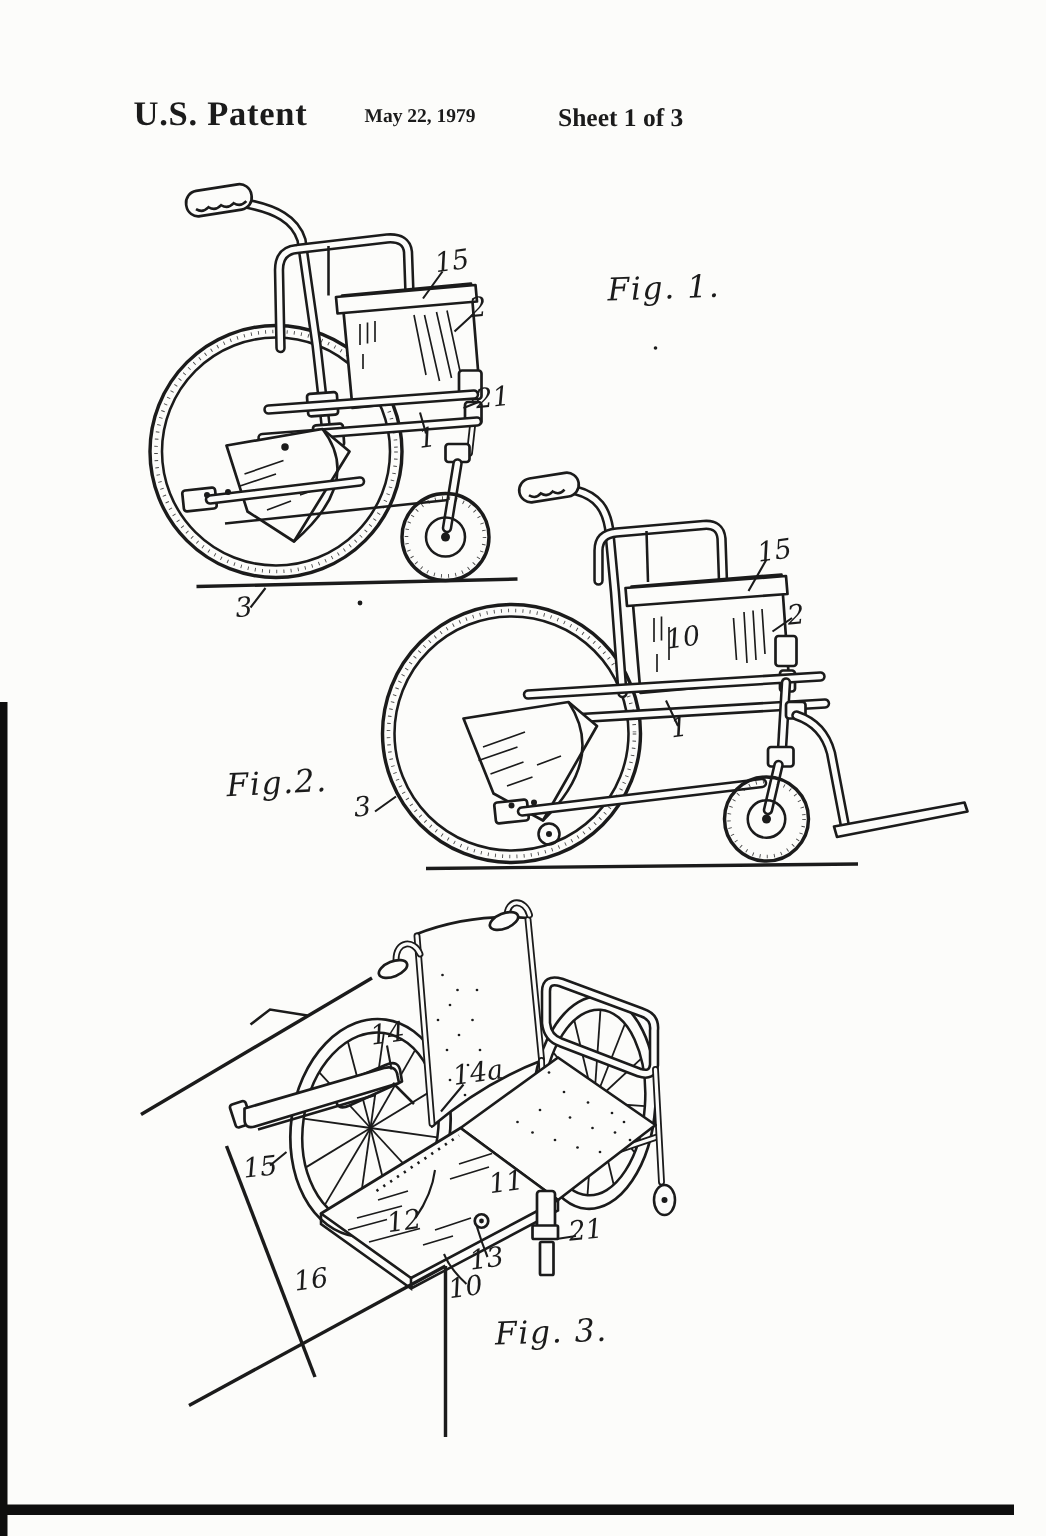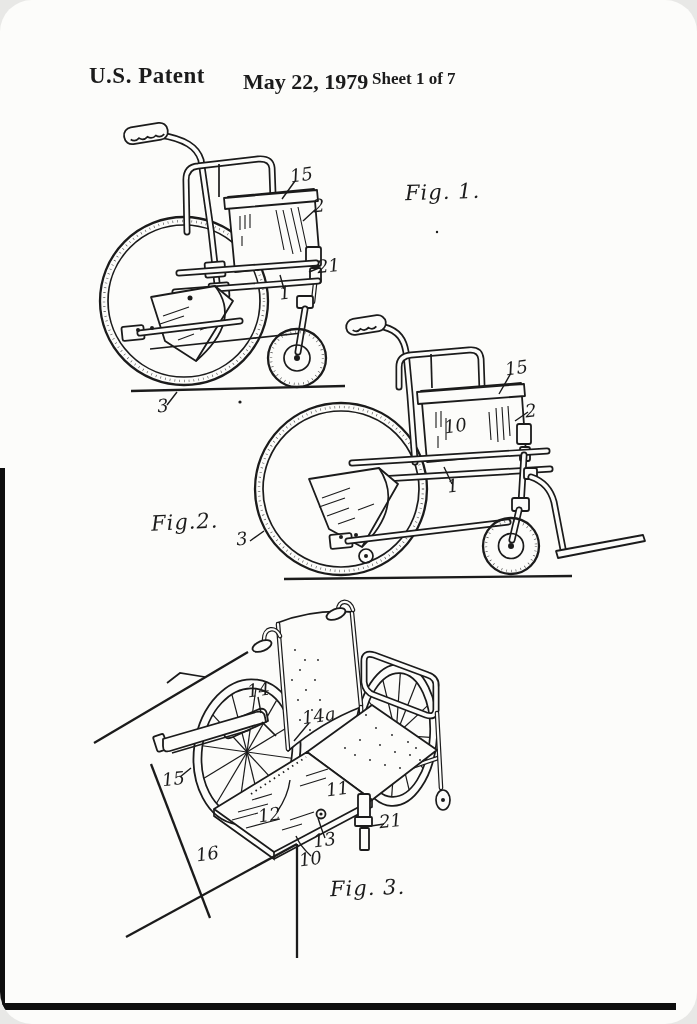--- a/index.html
+++ b/index.html
@@ -1,21 +1,21 @@
 <!DOCTYPE html>
 <html><head>
 <meta charset="utf-8">
 <style>
   :root{ --ink:#1b1b1b; --paper:#fcfcfa; }
   html,body{margin:0;padding:0;background:#e8e8e6;}
   .page{position:relative;width:697px;height:1024px;background:var(--paper);overflow:hidden;
-        font-family:"Liberation Serif", serif;border-radius:32px;}
+        font-family:"Liberation Serif", serif;}
   .hdr{position:absolute;color:var(--ink);white-space:nowrap;}
   .hdr.title{left:89px;top:63px;font-size:23px;font-weight:700;letter-spacing:.5px;}
-  .hdr.date{left:243px;top:69px;font-size:22px;font-weight:700;}
+  .hdr.date{left:243px;top:69px;font-size:13px;font-weight:700;}
   .hdr.sheet{left:372px;top:69px;font-size:17px;font-weight:700;}
   .hdr.number{left:508px;top:60px;font-size:25px;font-weight:700;letter-spacing:1px;}
   .ref{position:absolute;color:var(--ink);font-family:"DejaVu Serif",serif;font-style:italic;
        font-size:18px;font-weight:500;line-height:1;transform-origin:center;}
   .cap{position:absolute;color:var(--ink);font-family:"DejaVu Serif",serif;font-style:italic;
        font-size:21px;letter-spacing:1px;line-height:1;}
   svg{position:absolute;left:0;top:0;}
   .ln{fill:none;stroke:var(--ink);stroke-width:1.7;}
   .ln2{fill:none;stroke:var(--ink);stroke-width:2.3;}
   .shape{fill:var(--paper);stroke:var(--ink);stroke-width:1.8;stroke-linejoin:round;}
@@ -32,21 +32,21 @@
   .edge-left{position:absolute;left:0;top:468px;width:5px;height:556px;background:#0e0e0e;}
   .edge-bottom{position:absolute;left:0;top:1003px;width:676px;height:7px;background:#0e0e0e;}
 </style>
 </head>
 <body>
 
 <div class="page">
 
   <div class="hdr title">U.S. Patent</div>
   <div class="hdr date">May 22, 1979</div>
-  <div class="hdr sheet">Sheet 1 of 7</div>
+  <div class="hdr sheet">Sheet 1 of 3</div>
 
   <svg width="697" height="1024" viewBox="0 0 697 1024">
 
     <g>
       <path class="ln2" d="M131,391 L345,386"></path>
 
       <circle class="ln2" cx="184" cy="301" r="84"></circle>
       <circle class="stip" cx="184" cy="301" r="80"></circle>
       <circle class="ln" cx="184" cy="301" r="76"></circle>
 

